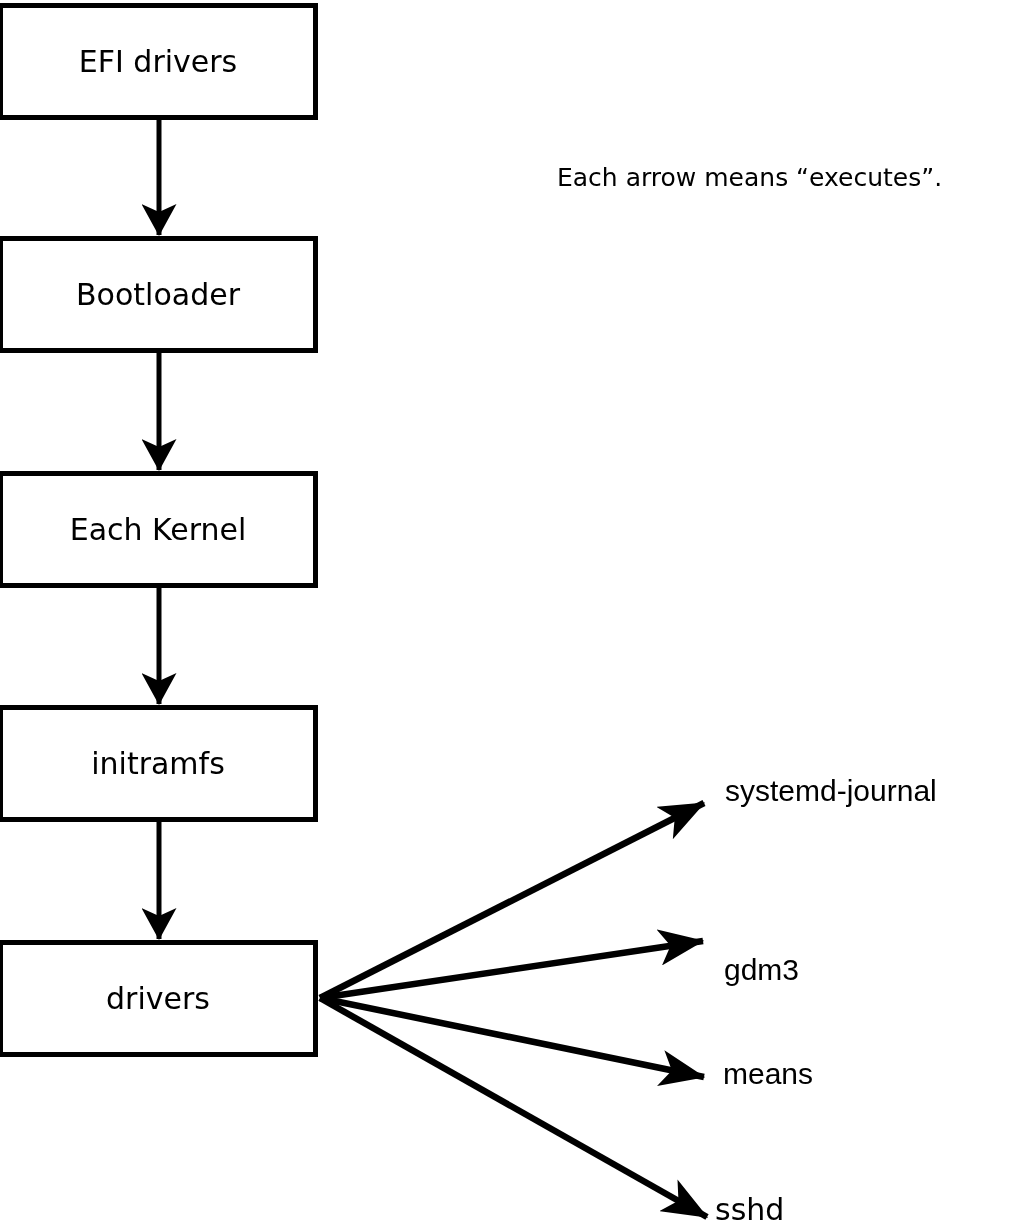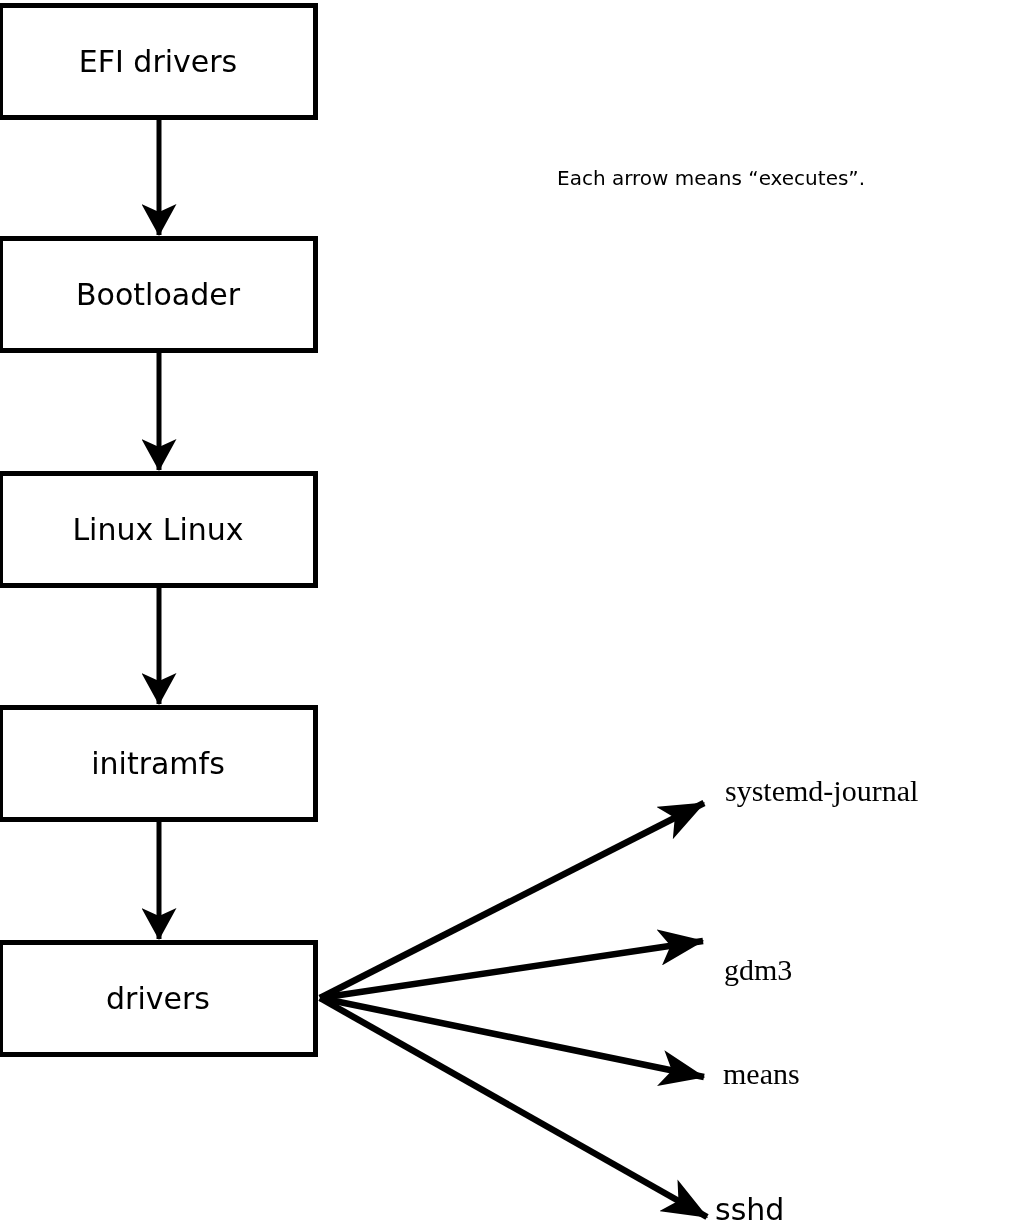--- a/index.html
+++ b/index.html
@@ -33,33 +33,33 @@
     background: #ffffff;
     display: flex;
     align-items: center;
     justify-content: center;
     font-size: 30px;
     line-height: 30px;
     white-space: nowrap;
   }
   .leaf-label {
     position: absolute;
-    font-family: Liberation Serif, serif;
+    font-family: Liberation Sans, sans-serif;
     font-size: 30px;
     line-height: 30px;
     white-space: nowrap;
   }
   .leaf-label.sans {
     font-family: "DejaVu Sans", "Liberation Sans", sans-serif;
   }
   .caption {
     position: absolute;
     left: 557px;
     top: 163px;
-    font-size: 20px;
+    font-size: 25px;
     line-height: 30px;
     white-space: nowrap;
   }
   .edge {
     stroke: #000000;
     fill: none;
   }
   .edge.chain { stroke-width: 5; }
   .edge.fan { stroke-width: 6.5; }
   marker path { fill: #000000; }
@@ -90,21 +90,21 @@
     <line class="edge fan" x1="320" y1="998" x2="707" y2="1217" marker-end="url(#ah-fan)"></line>
   </svg>
 
   <div class="node-box" style="top: 3px;">
     <span>EFI drivers</span>
   </div>
   <div class="node-box" style="top: 236px;">
     <span>Bootloader</span>
   </div>
   <div class="node-box" style="top: 471px;">
-    <span>Linux Linux</span>
+    <span>Each Kernel</span>
   </div>
   <div class="node-box" style="top: 705px;">
     <span>initramfs</span>
   </div>
   <div class="node-box" style="top: 940px;">
     <span>drivers</span>
   </div>
 
   <div class="leaf-label" style="left: 725px; top: 776px;">systemd-journal</div>
   <div class="leaf-label" style="left: 724px; top: 955px;">gdm3</div>

